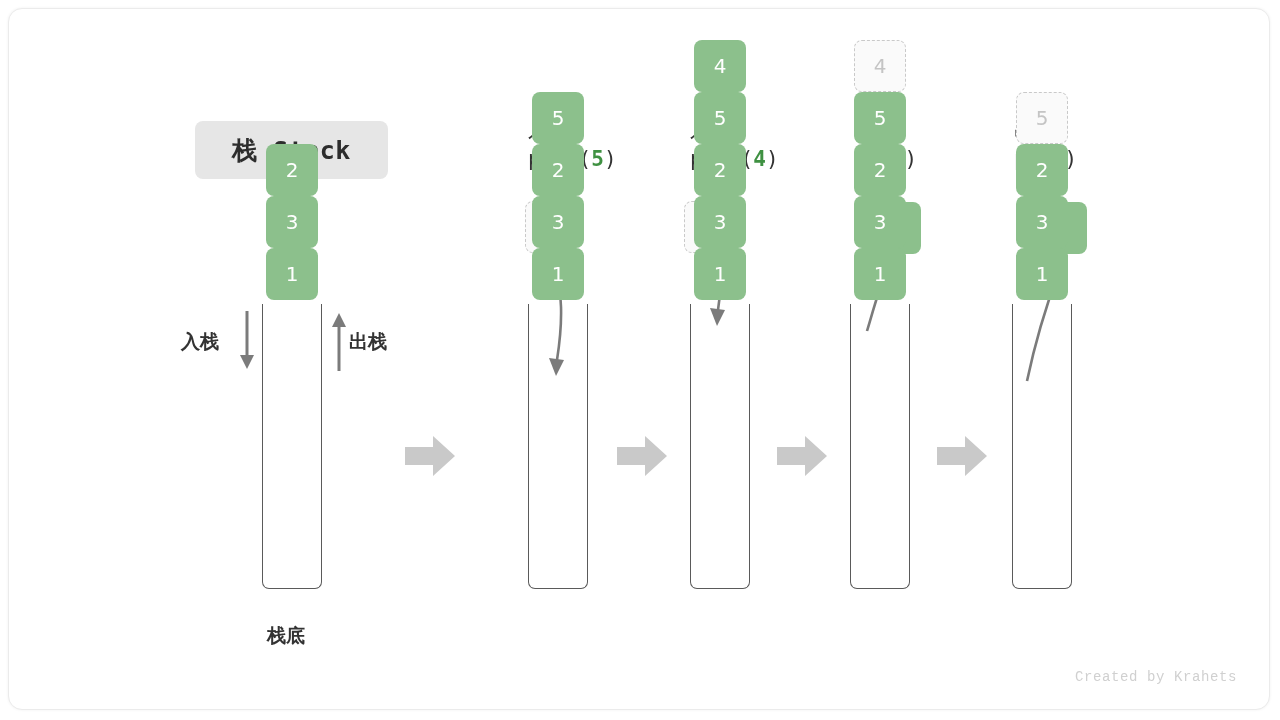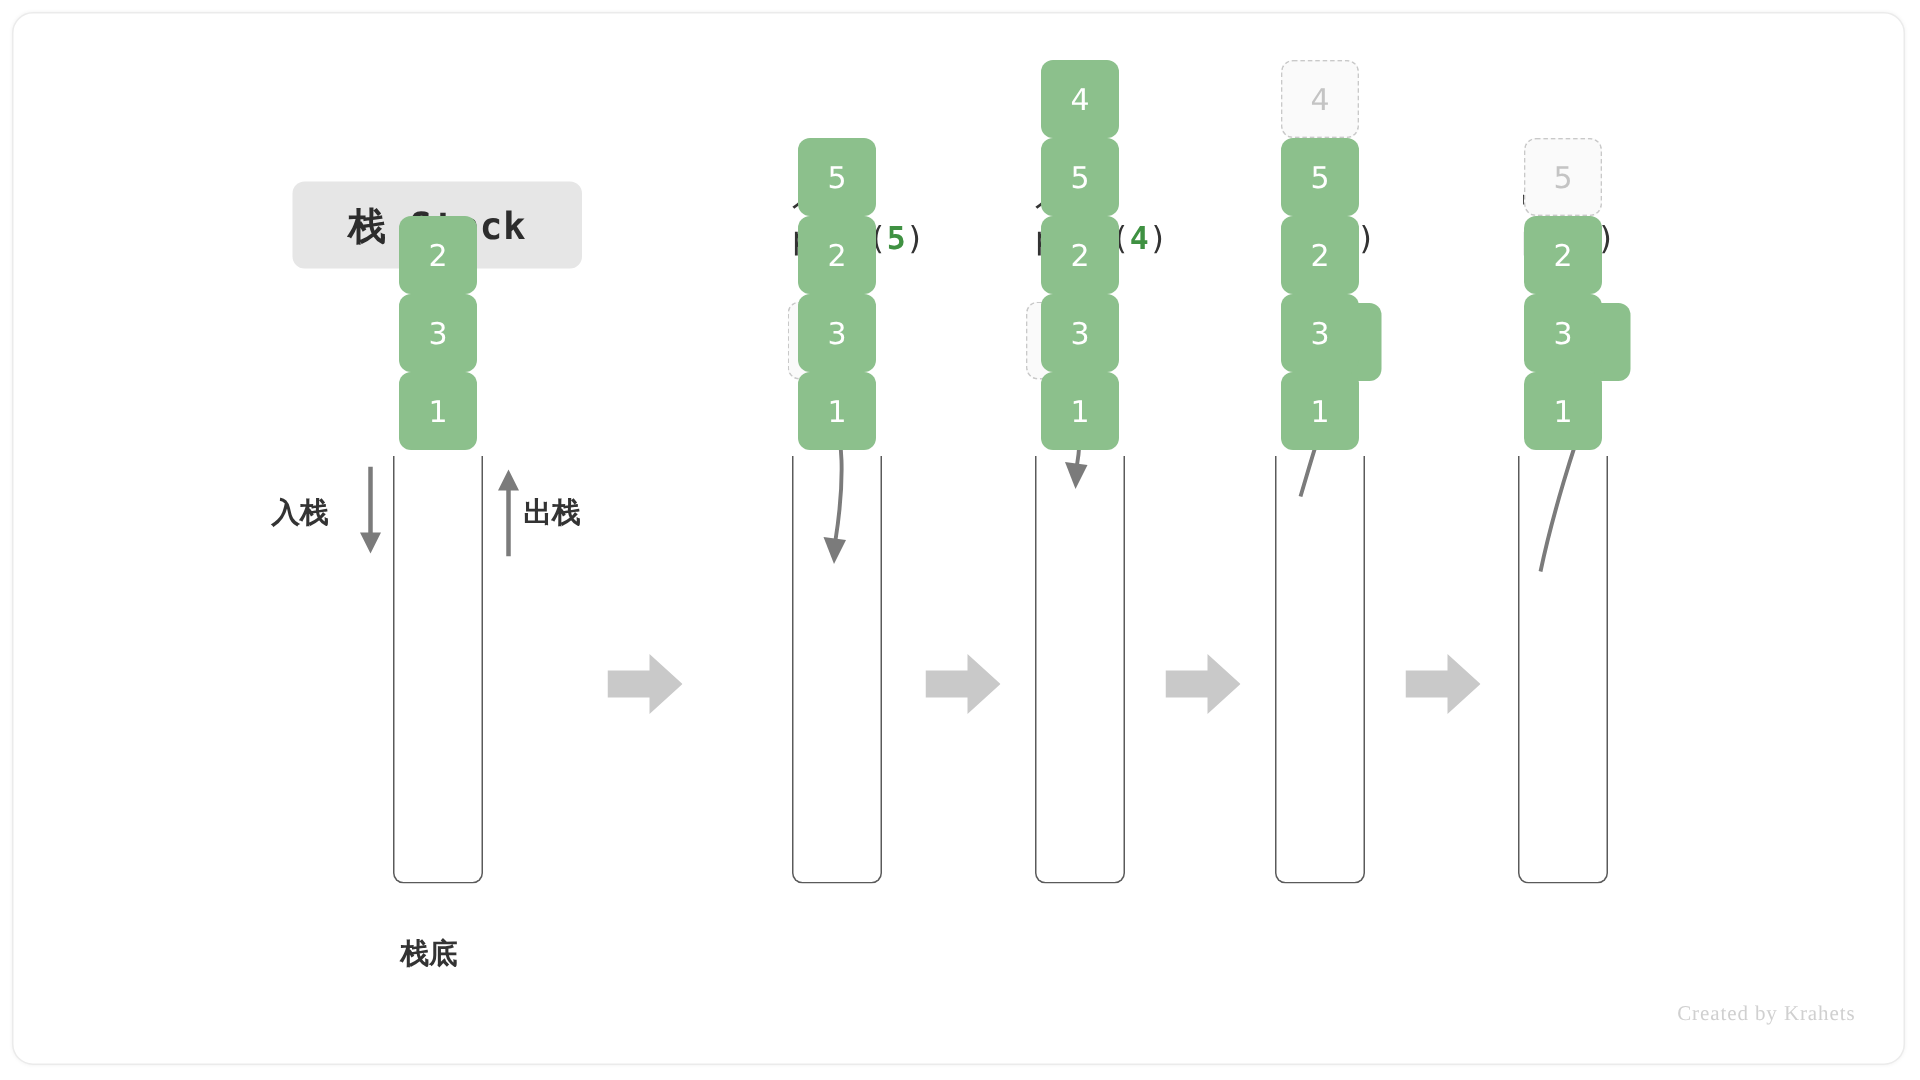--- a/index.html
+++ b/index.html
@@ -160,21 +160,21 @@
   .motion-arrow { position: absolute; }
 
   
   .step-arrow { position: absolute; top: 425px; }
 
   
   #credit {
     position: absolute;
     right: 32px;
     bottom: 24px;
-    font-family: Liberation Serif, serif;
+    font-family: Liberation Mono, monospace;
     font-size: 14px;
     color: #d0d0d0;
     letter-spacing: 0.6px;
   }
 </style>
 </head>
 <body>
 
 <div id="canvas">
 

